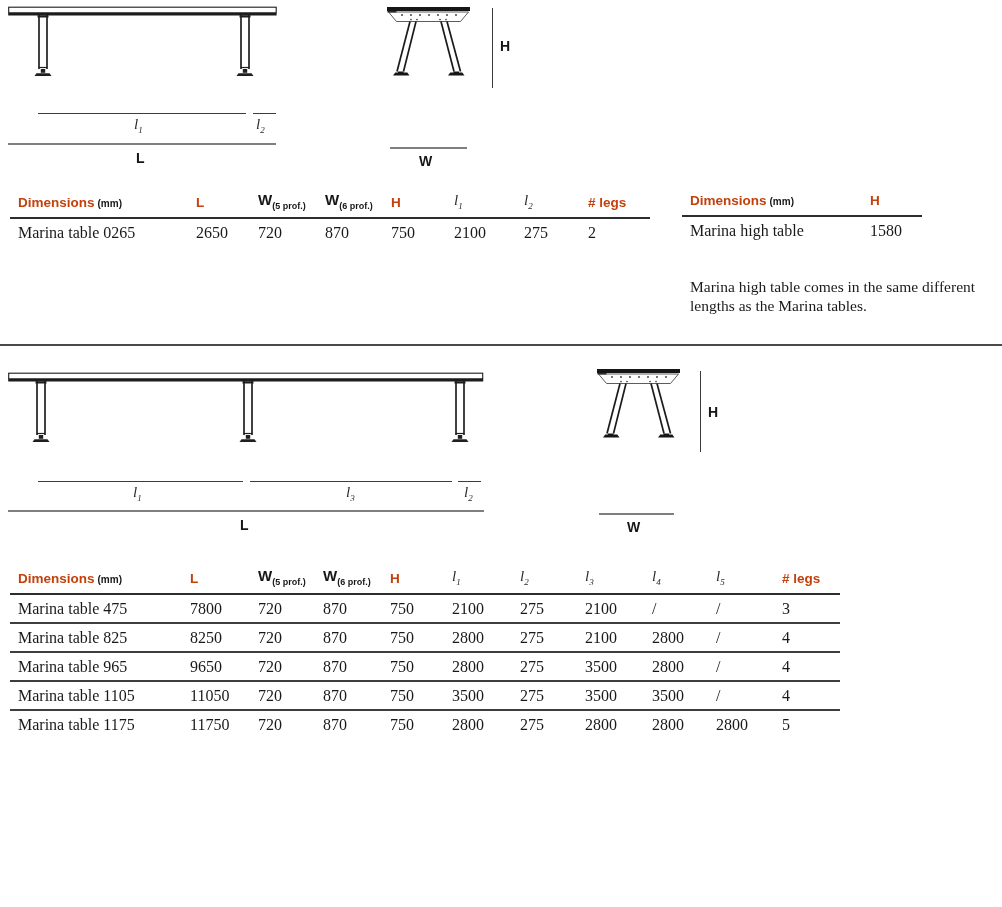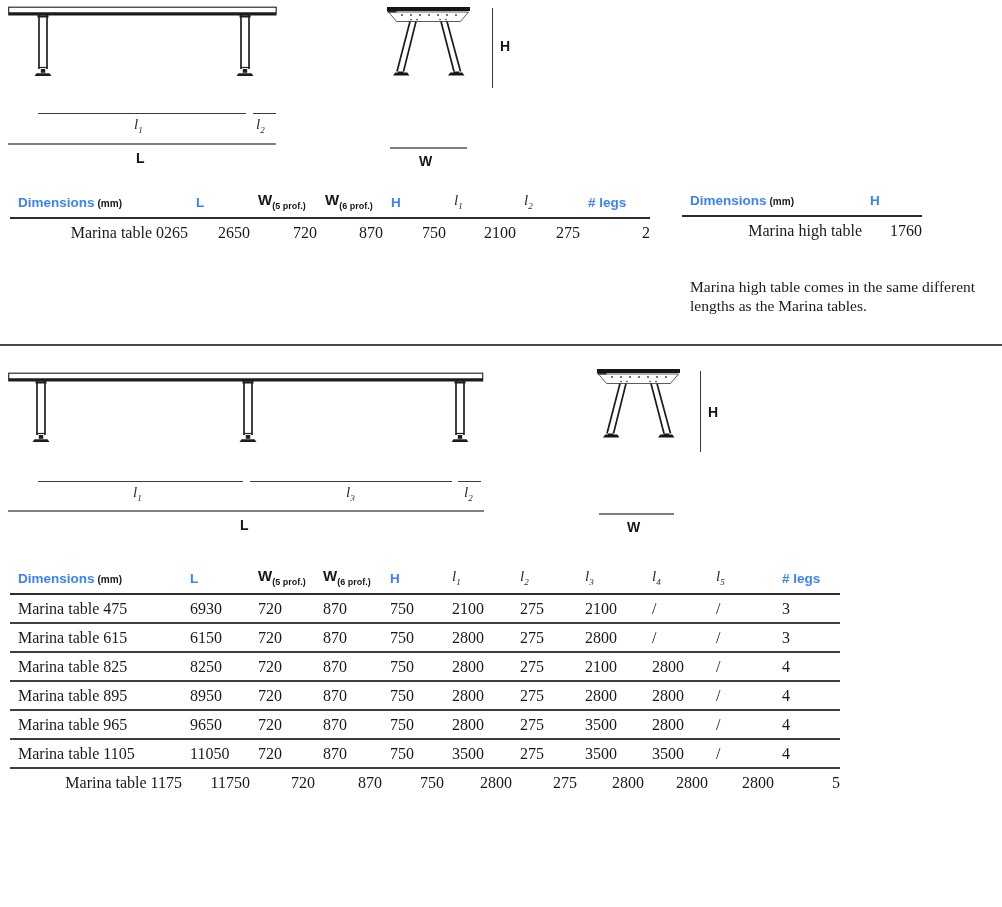--- a/index.html
+++ b/index.html
@@ -21,23 +21,23 @@
 
   table.spec{position:absolute;border-collapse:collapse;table-layout:fixed;}
   .spec th{
     text-align:left;vertical-align:bottom;padding:2px 0 6px 8px;
     border-bottom:2px solid #2d2d2d;white-space:nowrap;overflow:visible;
   }
   .spec td{
     padding:0 0 0 8px;font:16px "Liberation Serif",serif;color:#191919;
     border-bottom:2px solid #3e3e3e;height:27px;white-space:nowrap;
   }
-  .spec tbody tr:last-child td{border-bottom:none;text-align:right;}
-
-  .hm-dim,.hm-plain{font:bold 13.5px "Liberation Sans",sans-serif;color:#3b82f6;}
+  .spec tbody tr:last-child td{border-bottom:none;}
+
+  .hm-dim,.hm-plain{font:bold 13.5px "Liberation Sans",sans-serif;color:#c2410c;}
   .hm-w{font:bold 15px "Liberation Sans",sans-serif;color:#161616;}
   .hm-l{font:italic 15px "Liberation Serif",serif;font-weight:400;color:#2b2b2b;}
   .hnote{font:bold 10px "Liberation Sans",sans-serif;color:#161616;margin-left:3px;}
   .hs-w{font:bold 9px "Liberation Sans",sans-serif;color:#161616;vertical-align:-4px;}
   .hs-l{font:italic 9px "Liberation Serif",serif;color:#2b2b2b;vertical-align:-4px;}
 
   .note{position:absolute;font:15.5px "Liberation Serif",serif;color:#1b1b1b;line-height:1.22;}
 </style>
 </head>
 <body>
@@ -154,21 +154,21 @@
       </colgroup>
     <thead>
         <tr>
           <th><span class="hm-dim">Dimensions</span><span class="hnote">(mm)</span></th>
           <th><span class="hm-plain">H</span></th>
         </tr>
       </thead>
     <tbody>
         <tr>
           <td>Marina high table</td>
-          <td>1760</td>
+          <td>1580</td>
         </tr>
       </tbody>
   </table>
 
   <p class="note" style="left:690px;top:278px;width:312px;margin:0;">Marina high table comes in the same different lengths as the Marina tables.</p>
 
   <div class="divider" style="top:344px;"></div>
 
   <svg class="abs" style="left:8px;top:371px;" width="476" height="82" viewBox="0 0 476 82">
     <g>
@@ -254,71 +254,45 @@
           <th><span class="hm-l">l</span><span class="hs-l">2</span></th>
           <th><span class="hm-l">l</span><span class="hs-l">3</span></th>
           <th><span class="hm-l">l</span><span class="hs-l">4</span></th>
           <th><span class="hm-l">l</span><span class="hs-l">5</span></th>
           <th><span class="hm-plain"># legs</span></th>
         </tr>
       </thead>
     <tbody>
         <tr>
           <td>Marina table 475</td>
-          <td>6930</td>
+          <td>7800</td>
           <td>720</td>
           <td>870</td>
           <td>750</td>
           <td>2100</td>
           <td>275</td>
           <td>2100</td>
-          <td>/</td>
-          <td>/</td>
-          <td>3</td>
-        </tr>
-        <tr>
-          <td>Marina table 615</td>
-          <td>6150</td>
-          <td>720</td>
-          <td>870</td>
-          <td>750</td>
-          <td>2800</td>
-          <td>275</td>
-          <td>2800</td>
           <td>/</td>
           <td>/</td>
           <td>3</td>
         </tr>
         <tr>
           <td>Marina table 825</td>
           <td>8250</td>
           <td>720</td>
           <td>870</td>
           <td>750</td>
           <td>2800</td>
           <td>275</td>
           <td>2100</td>
           <td>2800</td>
           <td>/</td>
           <td>4</td>
         </tr>
         <tr>
-          <td>Marina table 895</td>
-          <td>8950</td>
-          <td>720</td>
-          <td>870</td>
-          <td>750</td>
-          <td>2800</td>
-          <td>275</td>
-          <td>2800</td>
-          <td>2800</td>
-          <td>/</td>
-          <td>4</td>
-        </tr>
-        <tr>
           <td>Marina table 965</td>
           <td>9650</td>
           <td>720</td>
           <td>870</td>
           <td>750</td>
           <td>2800</td>
           <td>275</td>
           <td>3500</td>
           <td>2800</td>
           <td>/</td>

